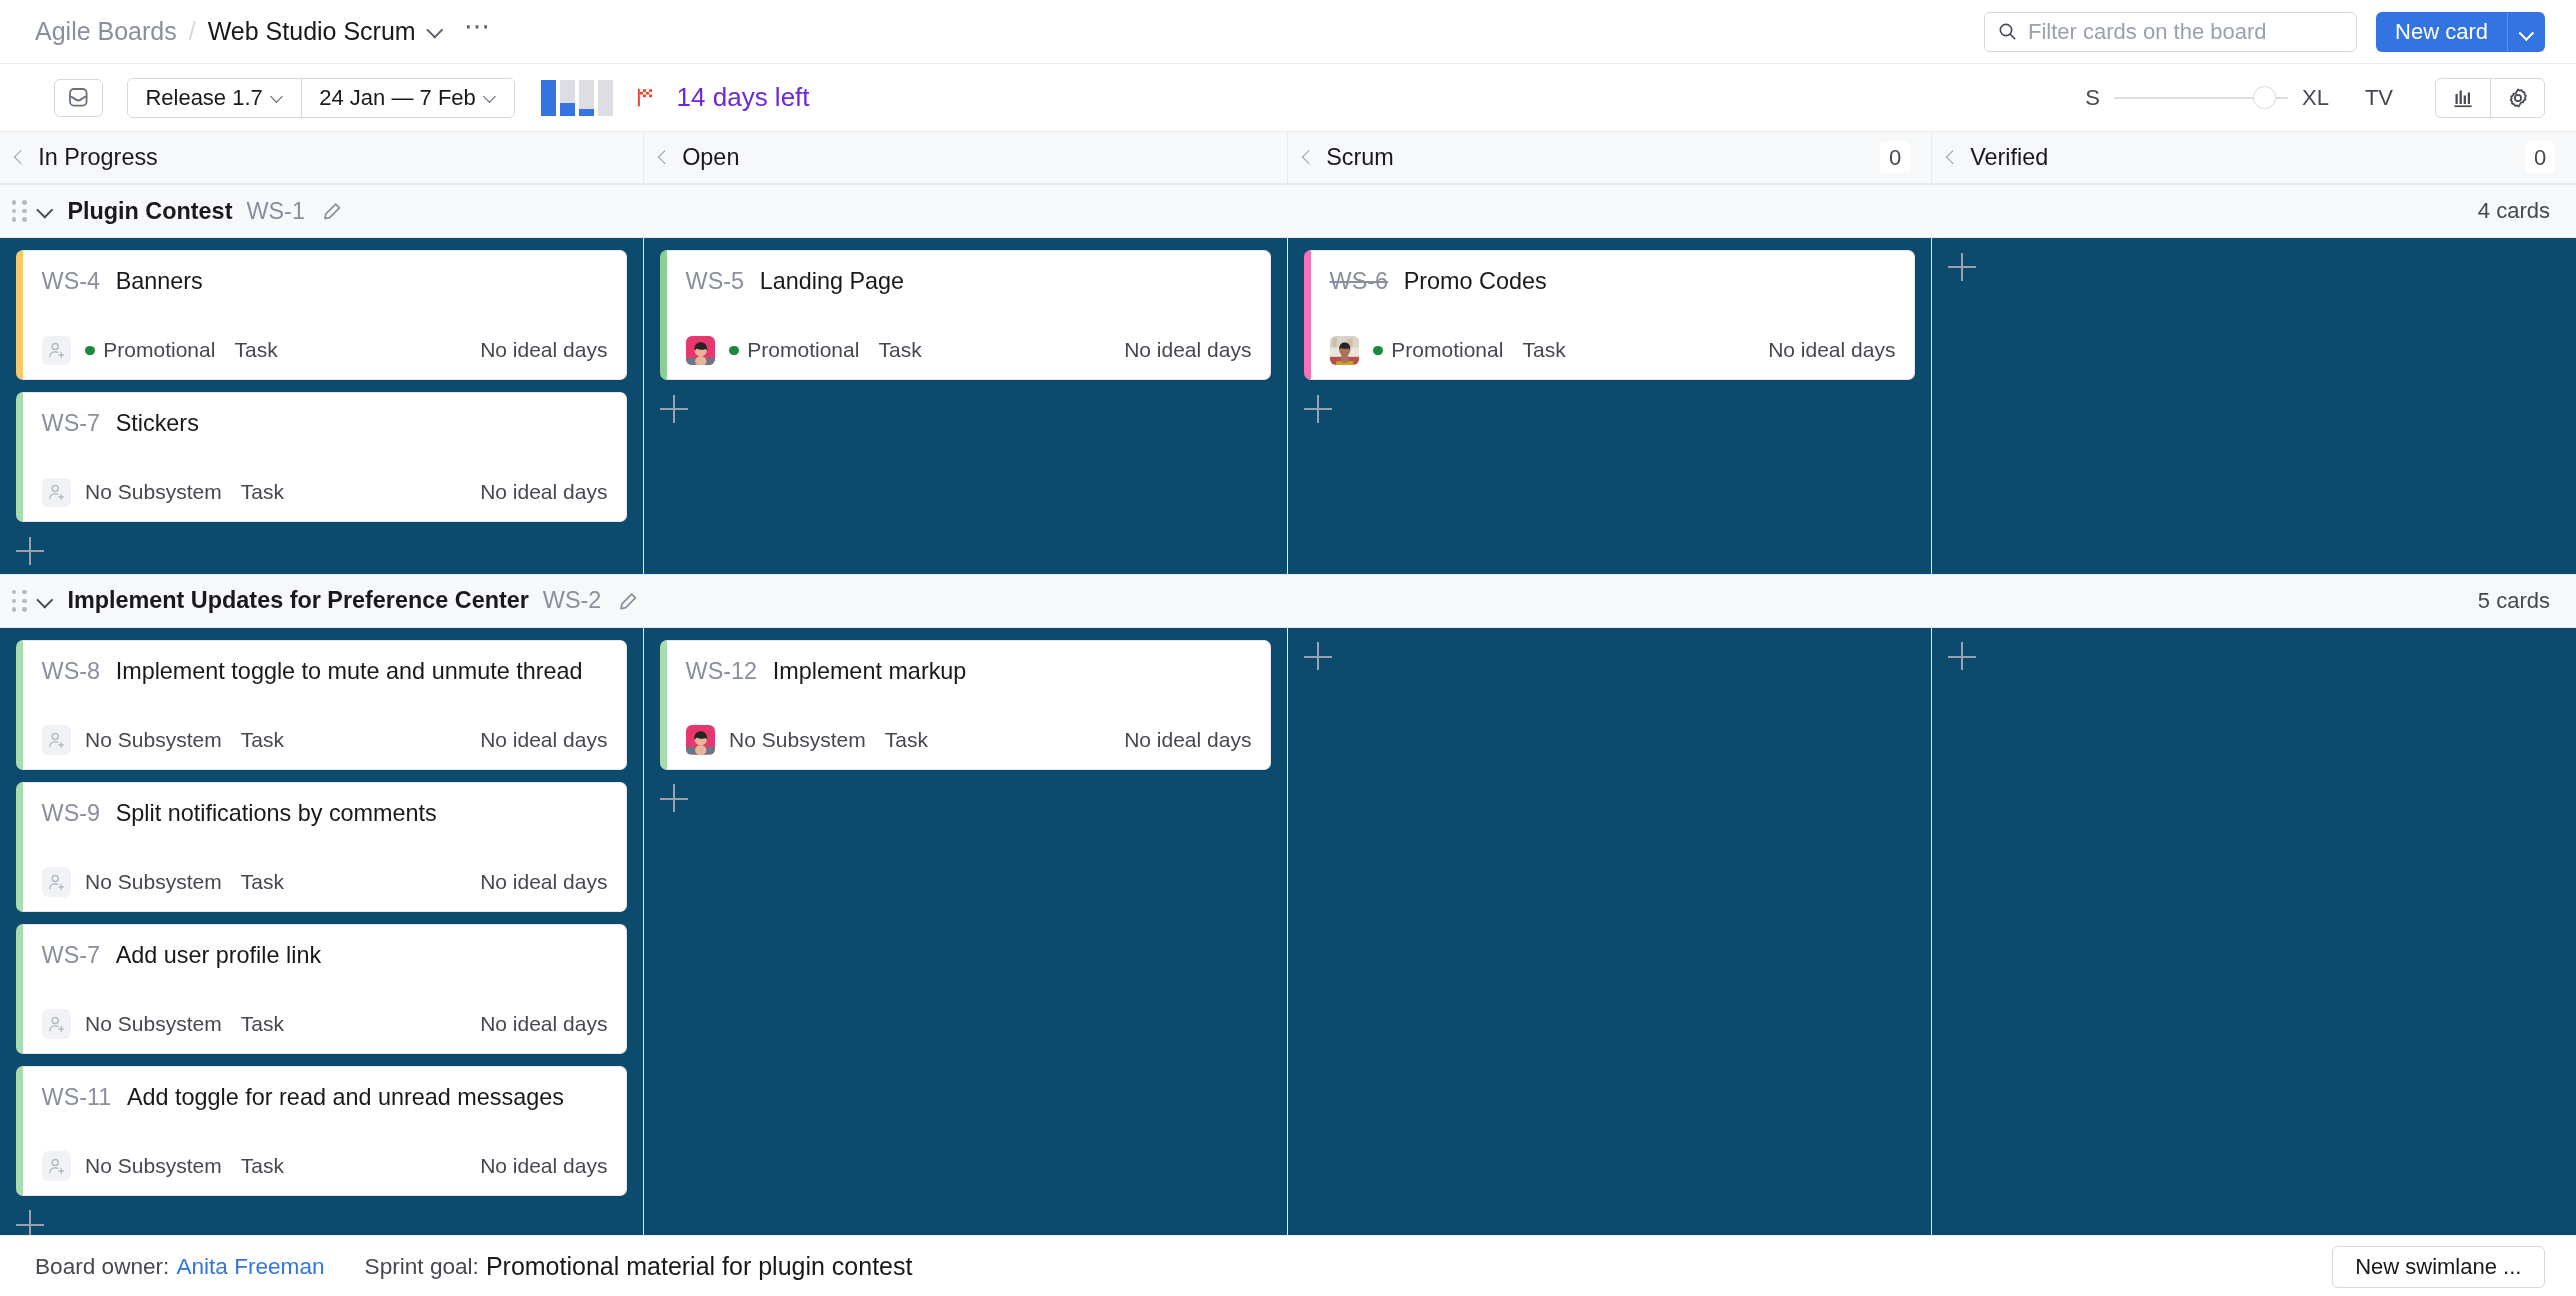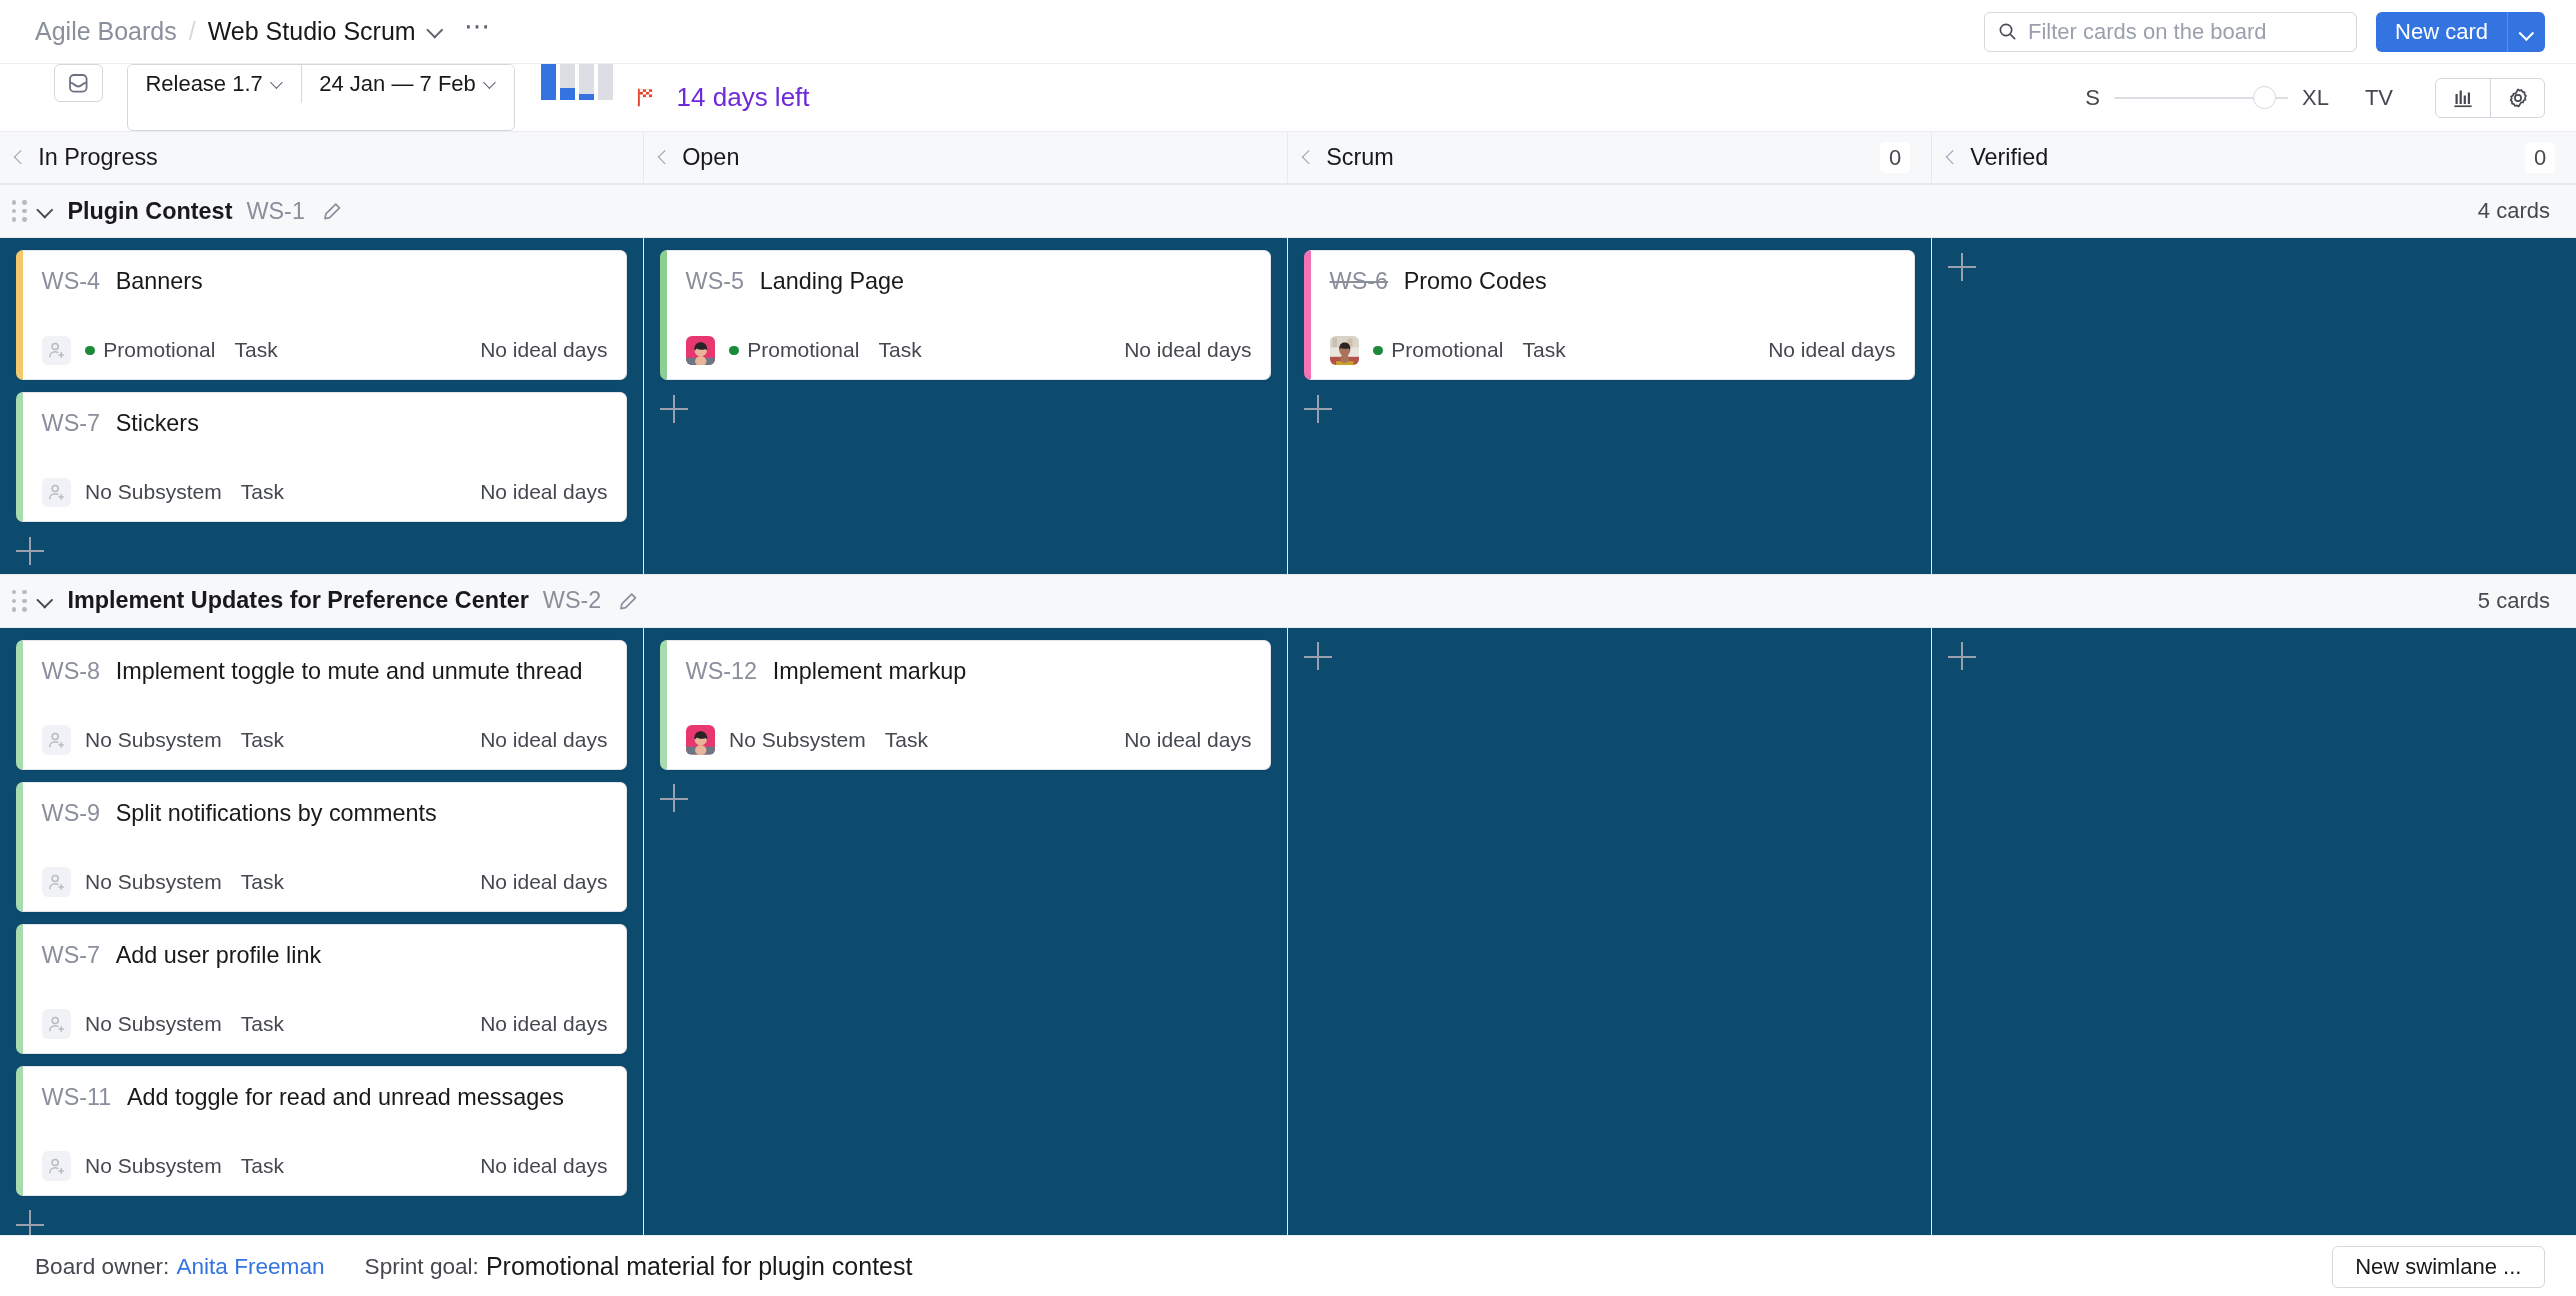--- a/index.html
+++ b/index.html
@@ -58,21 +58,21 @@
   .btn-primary-caret::after {
     content:""; position:absolute; left:50%; top:45%;
     width:8.7px; height:8.7px; margin-left:-5.2px;
     border-right:2.1px solid #fff; border-bottom:2.1px solid #fff;
     transform: rotate(45deg) translate(-1.7px,-1.7px);
   }
 
   
   .toolbar {
     height: 68px; flex: 0 0 68px;
-    display:flex; padding: 0 31px 0 54px;
+    display:flex; align-items:center; padding: 0 31px 0 54px;
     border-bottom: 0.9px solid #ebecf0; background:#fff;
   }
   .icon-square {
     width: 49px; height: 38px; border:0.9px solid #d4d7de; border-radius:6px;
     display:flex; align-items:center; justify-content:center; cursor:pointer; background:#fff;
   }
   .seg-group { display:flex; margin-left: 24px; border:0.9px solid #d4d7de; border-radius:6px; overflow:hidden; background:#fff;}
   .seg {
     height:38px; display:flex; align-items:center; gap:8.7px;
     padding: 0 17.4px; font-size:22px; color:#19191c; cursor:pointer; background:#fff;

